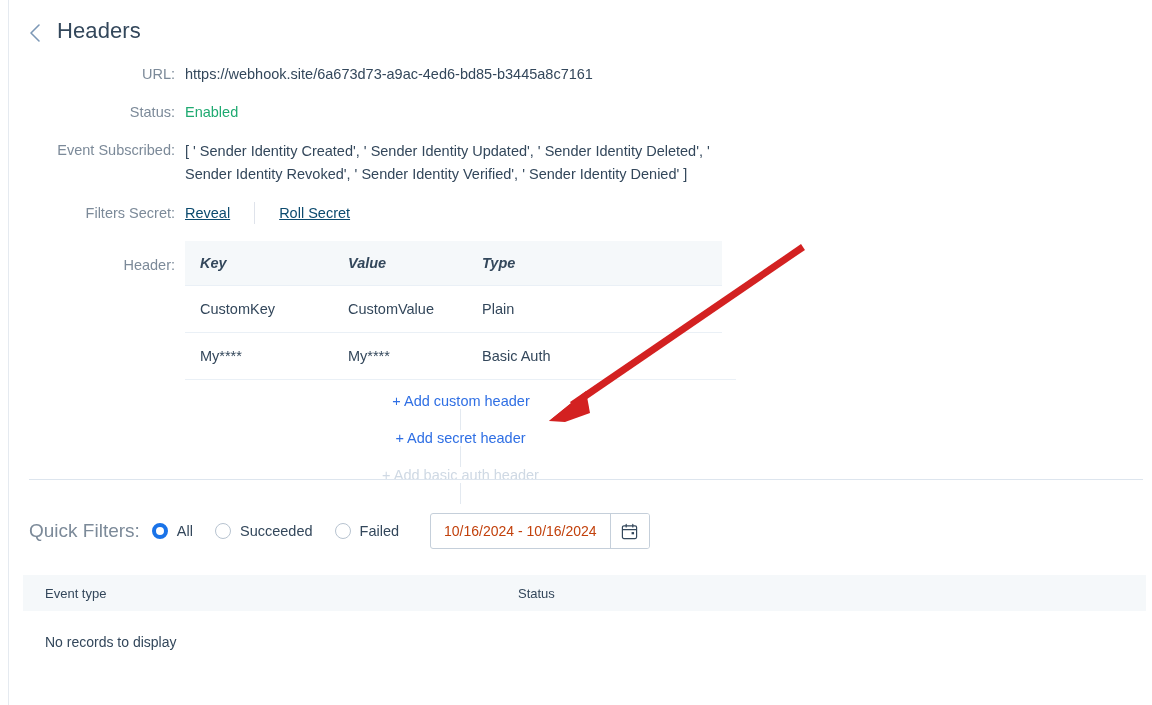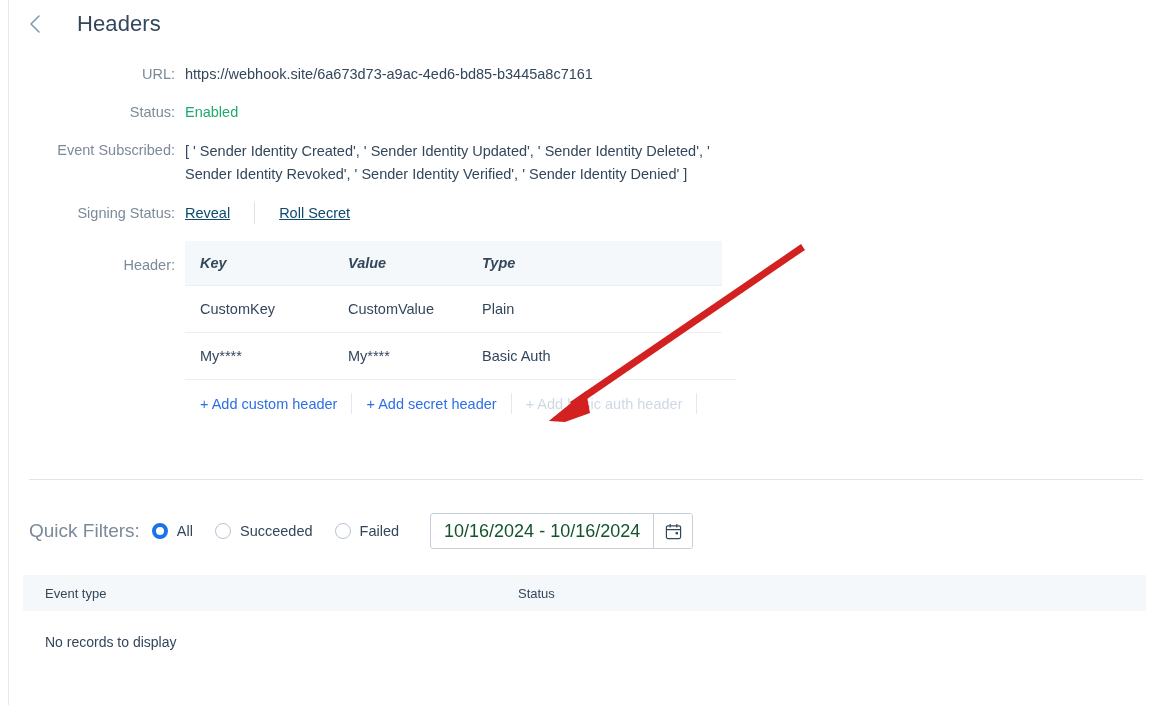--- a/index.html
+++ b/index.html
@@ -30,25 +30,24 @@
     position: absolute;
     left: 9px;
     top: 0;
     width: 1143px;
     height: 705px;
   }
 
   
   .page-header {
     display: flex;
-    align-items: center;
+    align-items: flex-end;
     padding: 4px 0 0 14px;
     height: 44px;
     box-sizing: border-box;
-    gap: 20px;
   }
   .back-chevron {
     width: 22px;
     height: 22px;
     display: flex;
     align-items: center;
     justify-content: center;
     color: #7c98b6;
     cursor: pointer;
     margin-right: 12px;
@@ -143,20 +142,21 @@
   .htable col.c-type  { width: 255px; }
 
   .add-row {
     display: flex;
     align-items: center;
     width: 551px;
     border-top: 1px solid #eaf0f6;
     padding-top: 13px;
     padding-bottom: 13px;
     box-sizing: border-box;
+    flex-direction: column;
   }
   .add-link {
     color: #2f6fe4;
     font-size: 14.5px;
     cursor: pointer;
     white-space: nowrap;
     padding: 0 14px;
   }
   .add-link.disabled {
     color: #cfd9e4;
@@ -225,22 +225,22 @@
     border: 1px solid #c5cfda;
     border-radius: 3px;
     margin-left: 9px;
     background: #fff;
     overflow: hidden;
   }
   .date-text {
     display: flex;
     align-items: center;
     padding: 0 13px;
-    font-size: 18px;
-    color: #14532d;
+    font-size: 14px;
+    color: #c2410c;
     white-space: nowrap;
   }
   .cal-btn {
     width: 38px;
     border-left: 1px solid #c5cfda;
     display: flex;
     align-items: center;
     justify-content: center;
     cursor: pointer;
     background: #fff;
@@ -307,21 +307,21 @@
       <div class="dlabel">Status:</div>
       <div class="dvalue status-enabled">Enabled</div>
     </div>
 
     <div class="drow">
       <div class="dlabel">Event Subscribed:</div>
       <div class="dvalue events">[ ' Sender Identity Created', ' Sender Identity Updated', ' Sender Identity Deleted', ' Sender Identity Revoked', ' Sender Identity Verified', ' Sender Identity Denied' ]</div>
     </div>
 
     <div class="drow">
-      <div class="dlabel">Signing Status:</div>
+      <div class="dlabel">Filters Secret:</div>
       <div class="dvalue">
         <div class="secret-links">
           <span class="link">Reveal</span>
           <span class="vdiv"></span>
           <span class="link">Roll Secret</span>
         </div>
       </div>
     </div>
 
     <div class="drow header-row">

